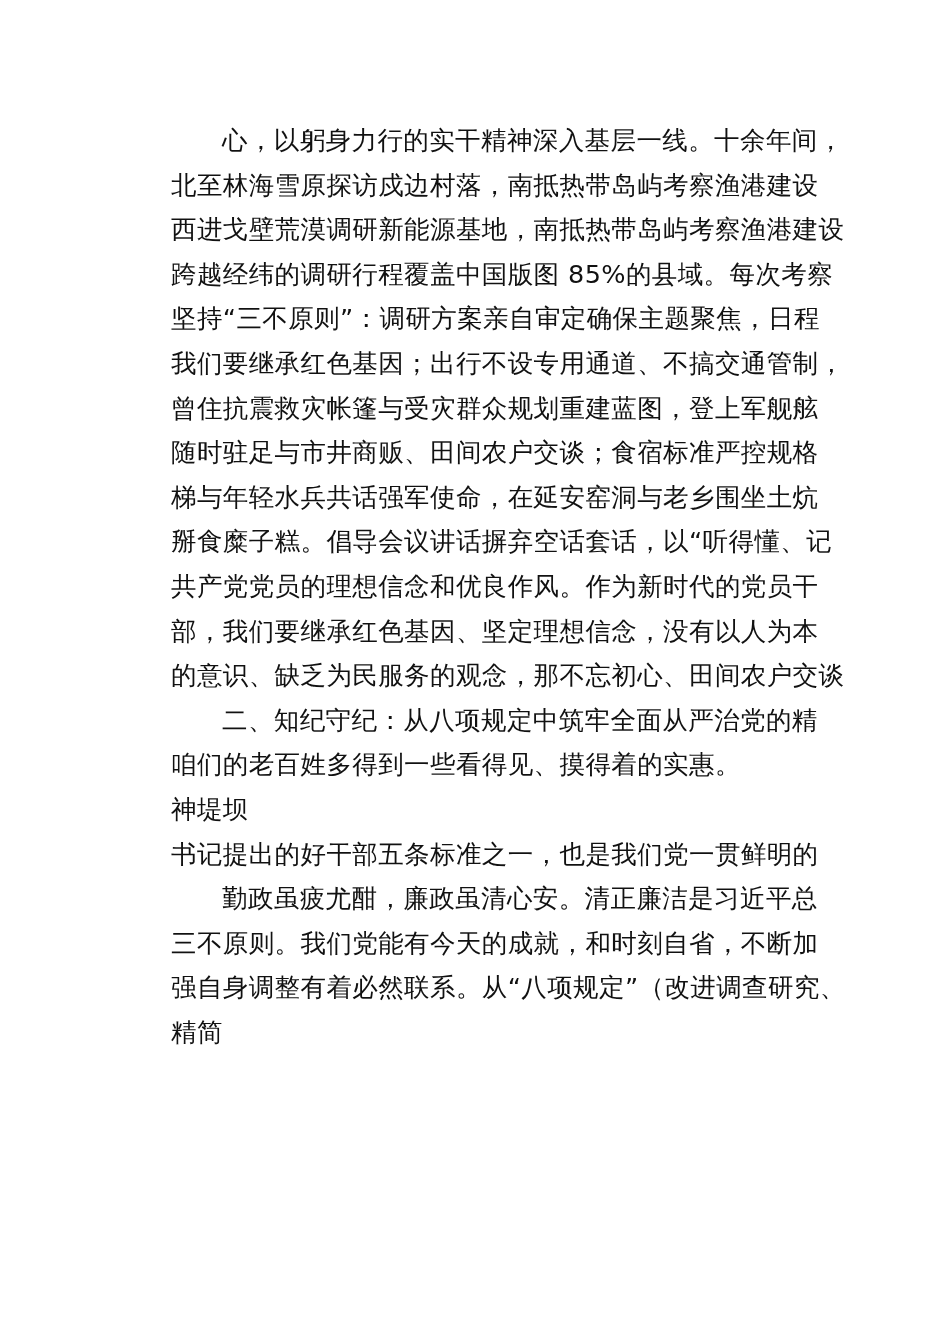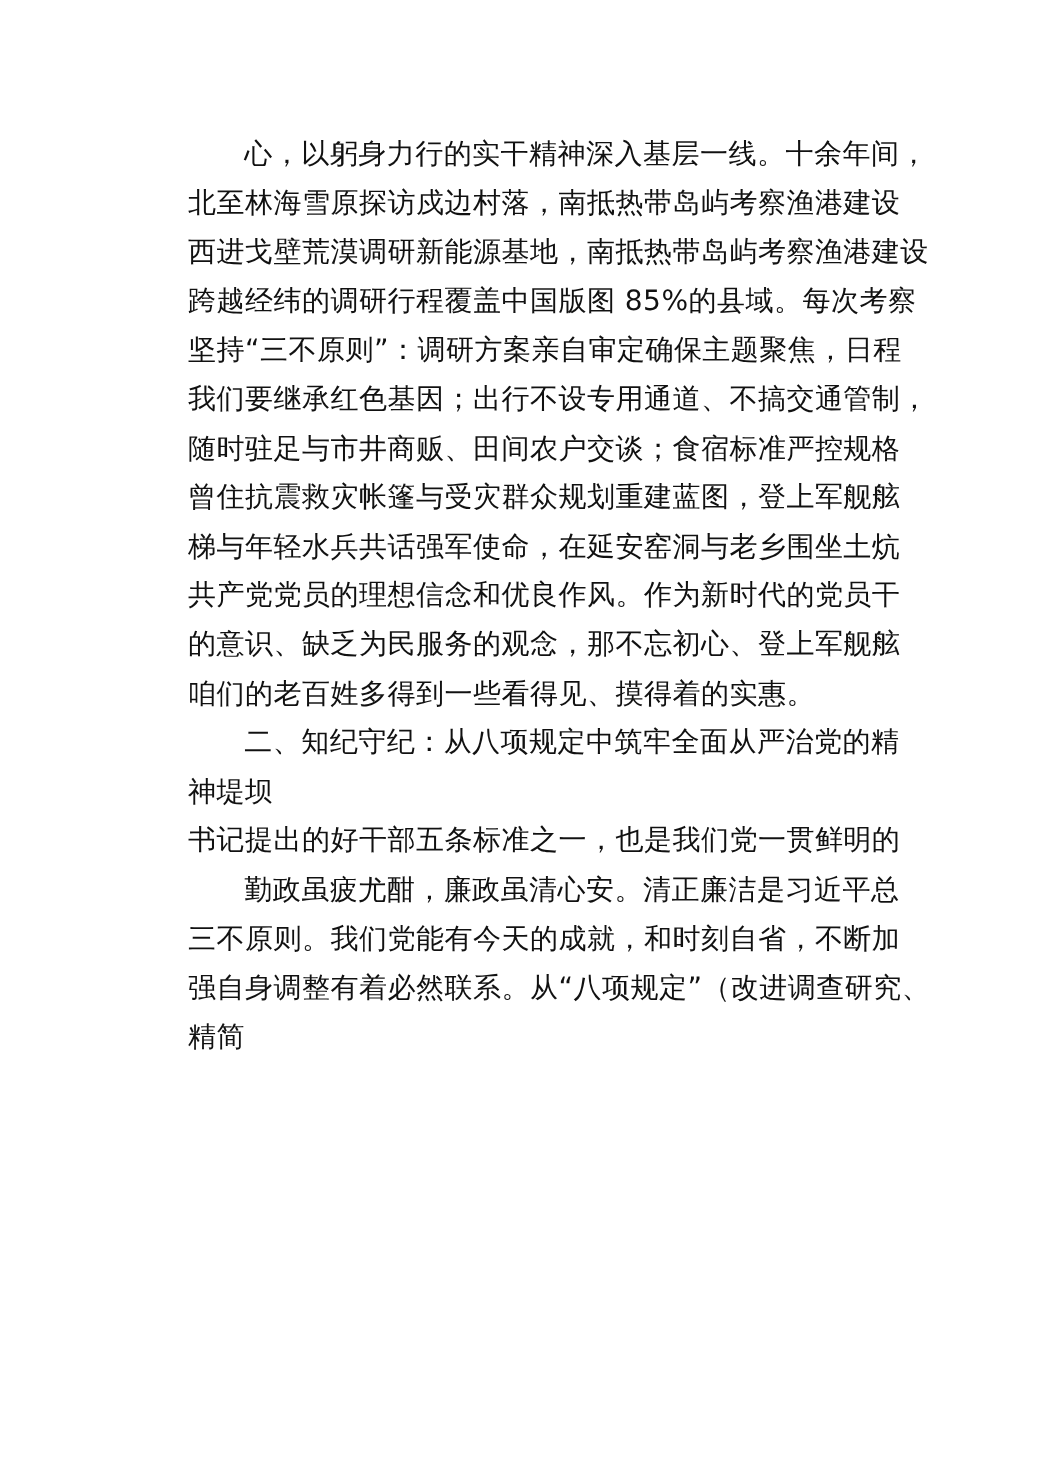--- a/index.html
+++ b/index.html
@@ -46,27 +46,29 @@
 <body>
 
 <div class="page">
   <div class="text-block">
     <span class="line indent">心，以躬身力行的实干精神深入基层一线。十余年间，</span>
     <span class="line">北至林海雪原探访戍边村落，南抵热带岛屿考察渔港建设</span>
     <span class="line">西进戈壁荒漠调研新能源基地，南抵热带岛屿考察渔港建设</span>
     <span class="line">跨越经纬的调研行程覆盖中国版图 85%的县域。每次考察</span>
     <span class="line">坚持“三不原则”：调研方案亲自审定确保主题聚焦，日程</span>
     <span class="line">我们要继承红色基因；出行不设专用通道、不搞交通管制，</span>
+    <span class="line">曾住抗震救灾帐篷与受灾群众规划重建蓝图，登上军舰舷</span>
     <span class="line">随时驻足与市井商贩、田间农户交谈；食宿标准严控规格</span>
-    <span class="line">曾住抗震救灾帐篷与受灾群众规划重建蓝图，登上军舰舷</span>
     <span class="line">梯与年轻水兵共话强军使命，在延安窑洞与老乡围坐土炕</span>
+    <span class="line">掰食糜子糕。倡导会议讲话摒弃空话套话，以“听得懂、记</span>
     <span class="line">共产党党员的理想信念和优良作风。作为新时代的党员干</span>
-    <span class="line">的意识、缺乏为民服务的观念，那不忘初心、登上军舰舷</span>
+    <span class="line">部，我们要继承红色基因、坚定理想信念，没有以人为本</span>
+    <span class="line">的意识、缺乏为民服务的观念，那不忘初心、田间农户交谈</span>
+    <span class="line indent">二、知纪守纪：从八项规定中筑牢全面从严治党的精</span>
     <span class="line">咱们的老百姓多得到一些看得见、摸得着的实惠。</span>
-    <span class="line indent">二、知纪守纪：从八项规定中筑牢全面从严治党的精</span>
     <span class="line">神堤坝</span>
     <span class="line">书记提出的好干部五条标准之一，也是我们党一贯鲜明的</span>
     <span class="line indent">勤政虽疲尤酣，廉政虽清心安。清正廉洁是习近平总</span>
     <span class="line">三不原则。我们党能有今天的成就，和时刻自省，不断加</span>
     <span class="line">强自身调整有着必然联系。从“八项规定”（改进调查研究、</span>
     <span class="line">精简</span>
   </div>
 </div>
 
 </body></html>

